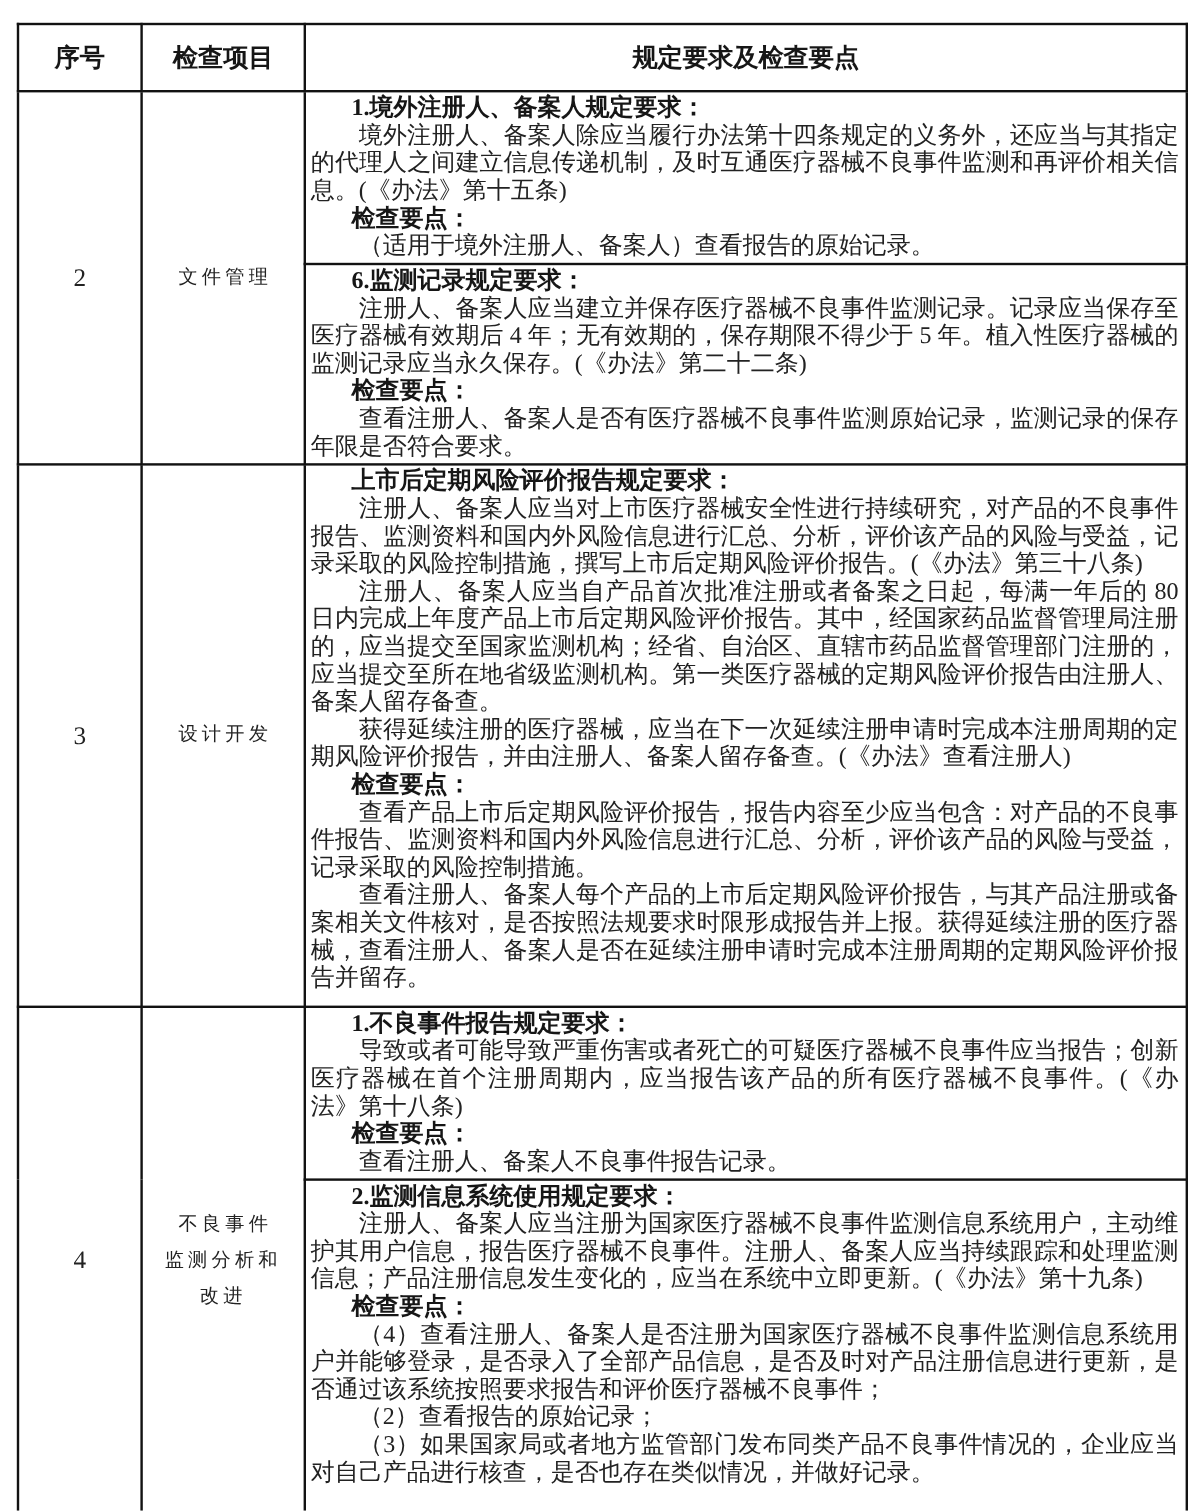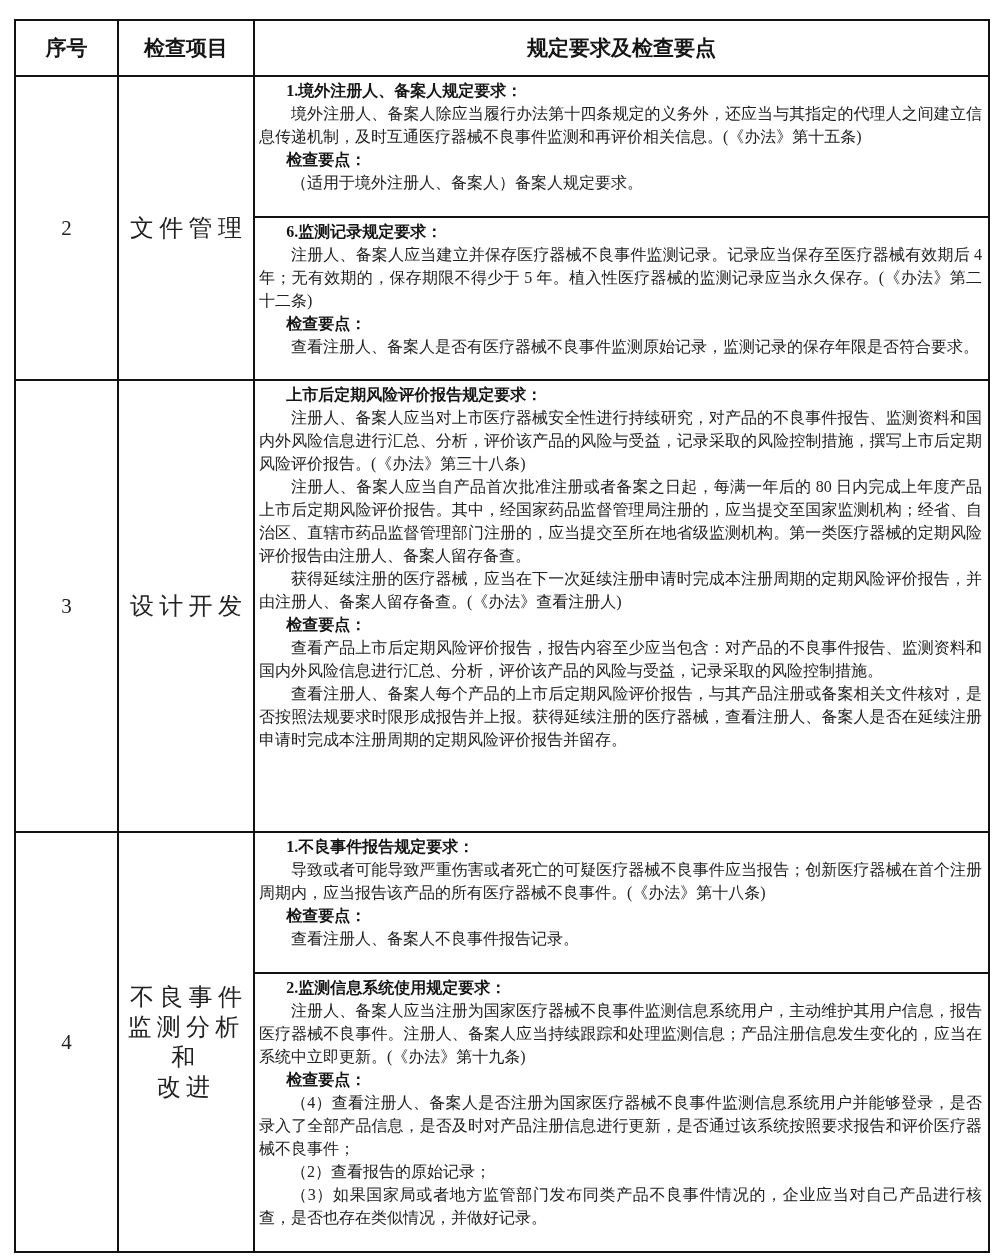--- a/index.html
+++ b/index.html
@@ -50,33 +50,33 @@
   }
   td.no-cell {
     text-align: center;
     vertical-align: middle;
     font-size: 21px;
     color: #222222;
   }
   td.item-cell {
     text-align: center;
     vertical-align: middle;
-    font-size: 24px;
+    font-size: 16px;
     letter-spacing: 0.22em;
     text-indent: 0.22em;
     white-space: pre-line;
     color: #222222;
     padding: 0 2px;
     line-height: 30px;
     margin-left: 21px;
   }
   td.content-cell {
     vertical-align: top;
     padding: 2px 6px 2px 4px;
-    font-size: 16px;
+    font-size: 20px;
     line-height: 23px;
     text-align: justify;
     color: #222222;
     overflow: hidden;
   }
   .content-cell p { margin: 0; }
   .seg-h {
     font-weight: bold;
     text-indent: 1.7em;
     color: #161616;
@@ -103,21 +103,21 @@
       <th>规定要求及检查要点</th>
     </tr>
 
     <tr class="r2a">
       <td class="no-cell" rowspan="2">2</td>
       <td class="item-cell" rowspan="2">文件管理</td>
       <td class="content-cell">
         <p class="seg-h">1.境外注册人、备案人规定要求：</p>
         <p class="seg-p">境外注册人、备案人除应当履行办法第十四条规定的义务外，还应当与其指定的代理人之间建立信息传递机制，及时互通医疗器械不良事件监测和再评价相关信息。(《办法》第十五条)</p>
         <p class="seg-h">检查要点：</p>
-        <p class="seg-p">（适用于境外注册人、备案人）备案人规定要求。</p>
+        <p class="seg-p">（适用于境外注册人、备案人）查看报告的原始记录。</p>
       </td>
     </tr>
     <tr class="r2b">
       <td class="content-cell">
         <p class="seg-h">6.监测记录规定要求：</p>
         <p class="seg-p">注册人、备案人应当建立并保存医疗器械不良事件监测记录。记录应当保存至医疗器械有效期后 4 年；无有效期的，保存期限不得少于 5 年。植入性医疗器械的监测记录应当永久保存。(《办法》第二十二条)</p>
         <p class="seg-h">检查要点：</p>
         <p class="seg-p">查看注册人、备案人是否有医疗器械不良事件监测原始记录，监测记录的保存年限是否符合要求。</p>
       </td>
     </tr>

